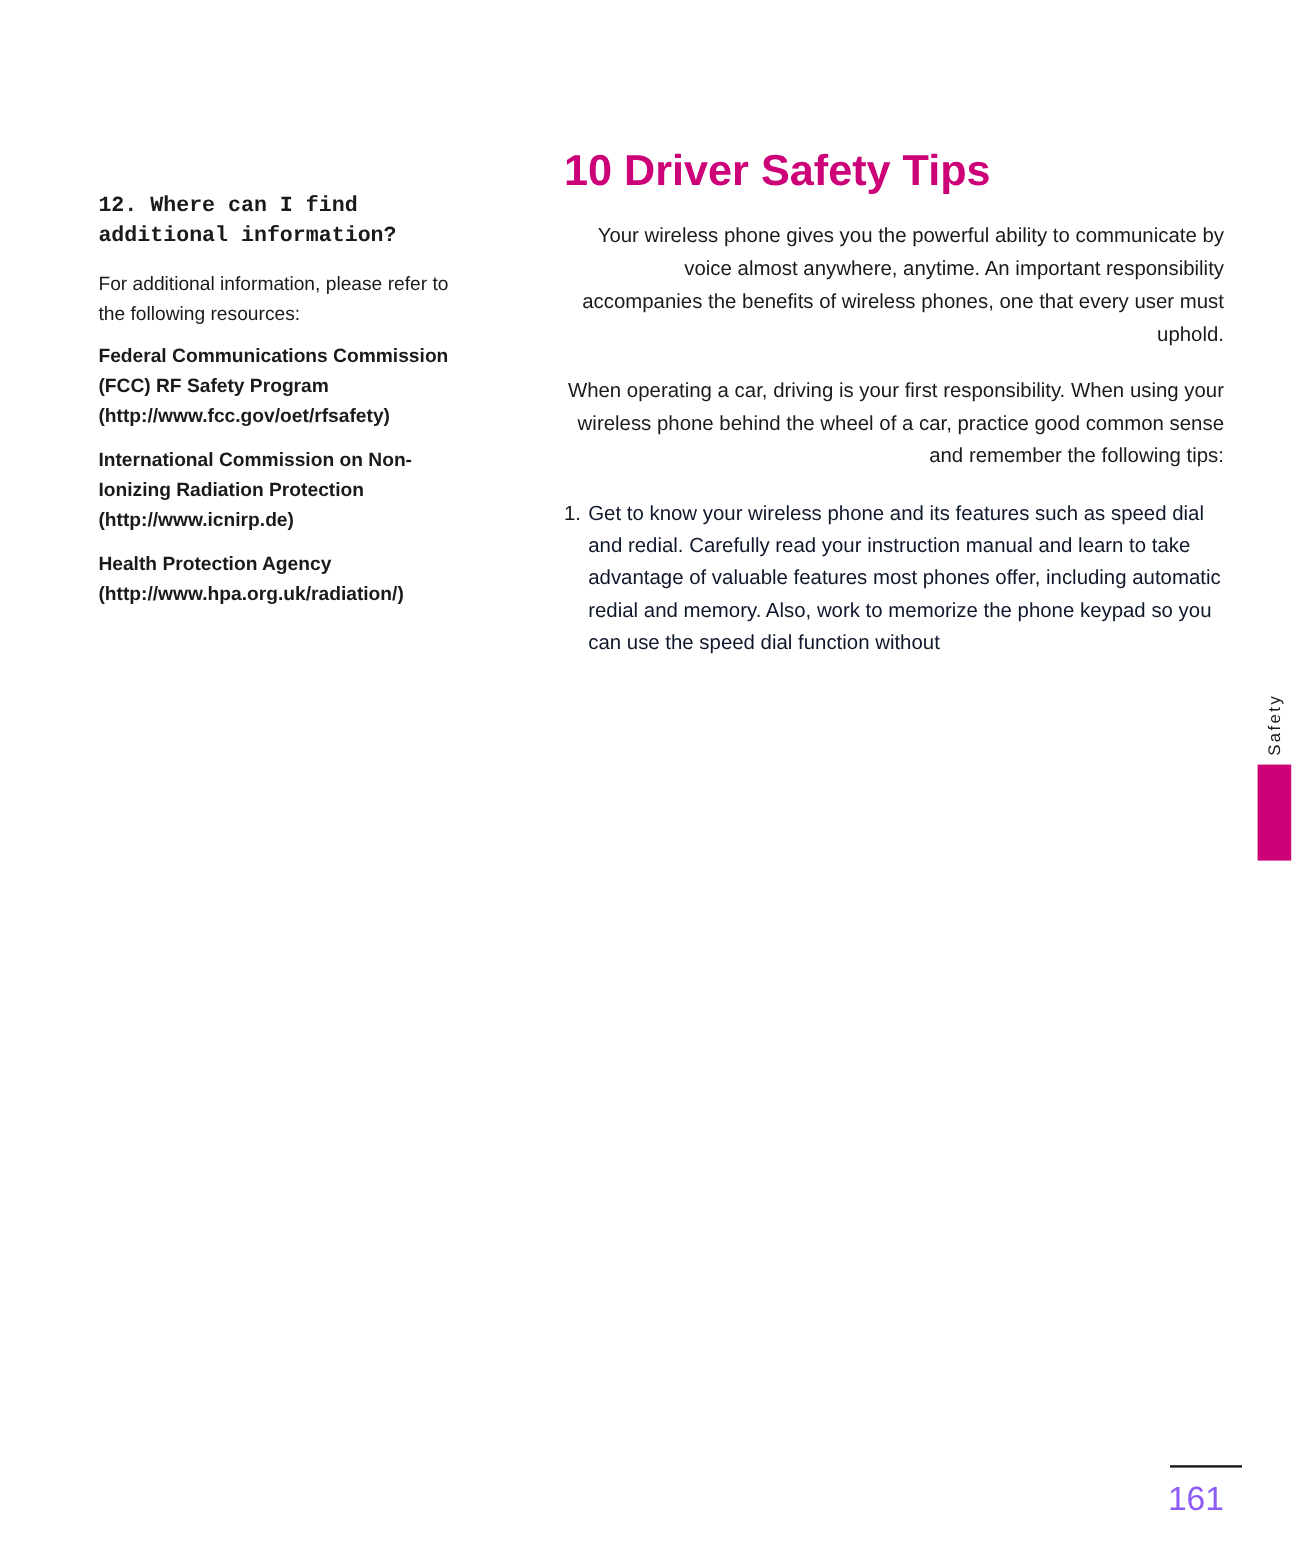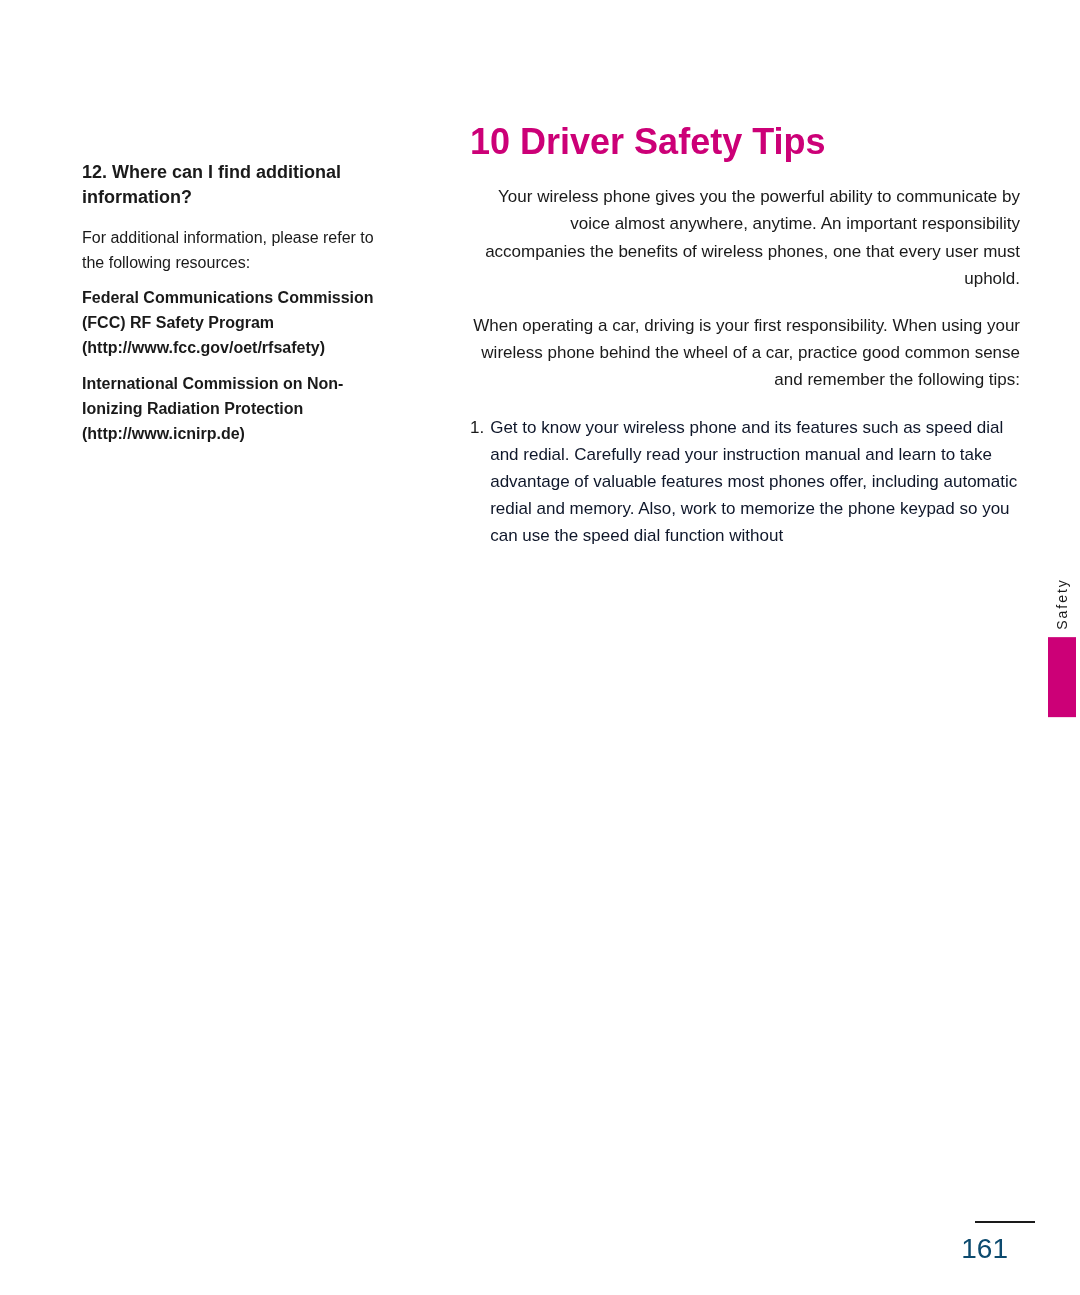--- a/index.html
+++ b/index.html
@@ -36,20 +36,21 @@
       flex: 1;
       padding: 120px 60px 40px 40px;
     }
 
     .question-heading {
       font-size: 18px;
       font-weight: bold;
       color: #1a1a1a;
       line-height: 1.4;
       margin-bottom: 16px;
+      font-family: Liberation Mono, monospace;
     }
 
     .intro-text {
       font-size: 16px;
       color: #1a1a1a;
       line-height: 1.55;
       margin-bottom: 10px;
     }
 
     .resource-item {
@@ -121,23 +122,23 @@
     .side-tab-bar {
       width: 28px;
       height: 80px;
       background: #cc0077;
     }
 
     
     .page-number {
       position: absolute;
       bottom: 30px;
-      right: 72px;
+      right: 60px;
       font-size: 28px;
-      color: #0c4a6e;
+      color: #8b5cf6;
       font-weight: normal;
       text-align: right;
     }
 
     
     .page-divider {
       position: absolute;
       bottom: 72px;
       right: 45px;
       width: 60px;
@@ -154,20 +155,21 @@
 
     <div class="question-heading">12. Where can I find additional information?</div>
 
     <div class="intro-text">For additional information, please refer to the following resources:</div>
 
     <div class="resource-item">Federal Communications Commission (FCC) RF Safety Program (http://www.fcc.gov/oet/rfsafety)</div>
 
     <div class="resource-item">International Commission on Non-Ionizing Radiation Protection (http://www.icnirp.de)</div>
 
 
+    <div class="resource-item">Health Protection Agency (http://www.hpa.org.uk/radiation/)</div>
 
   </div>
 
   <div class="right-column">
 
     <div class="section-title">10 Driver Safety Tips</div>
 
     <div class="body-text">Your wireless phone gives you the powerful ability to communicate by voice almost anywhere, anytime. An important responsibility accompanies the benefits of wireless phones, one that every user must uphold.</div>
 
     <div class="body-text">When operating a car, driving is your first responsibility. When using your wireless phone behind the wheel of a car, practice good common sense and remember the following tips:</div>

